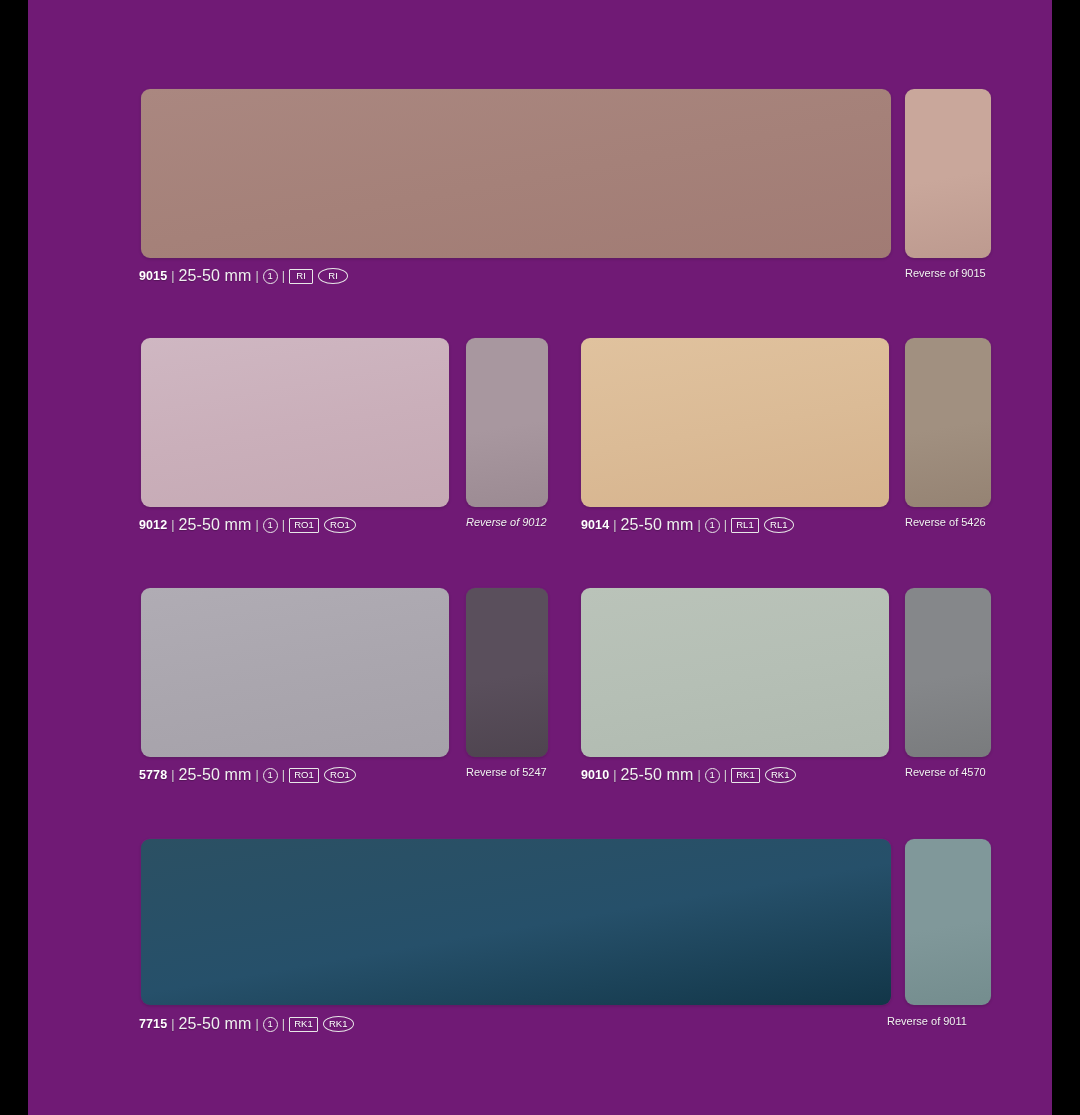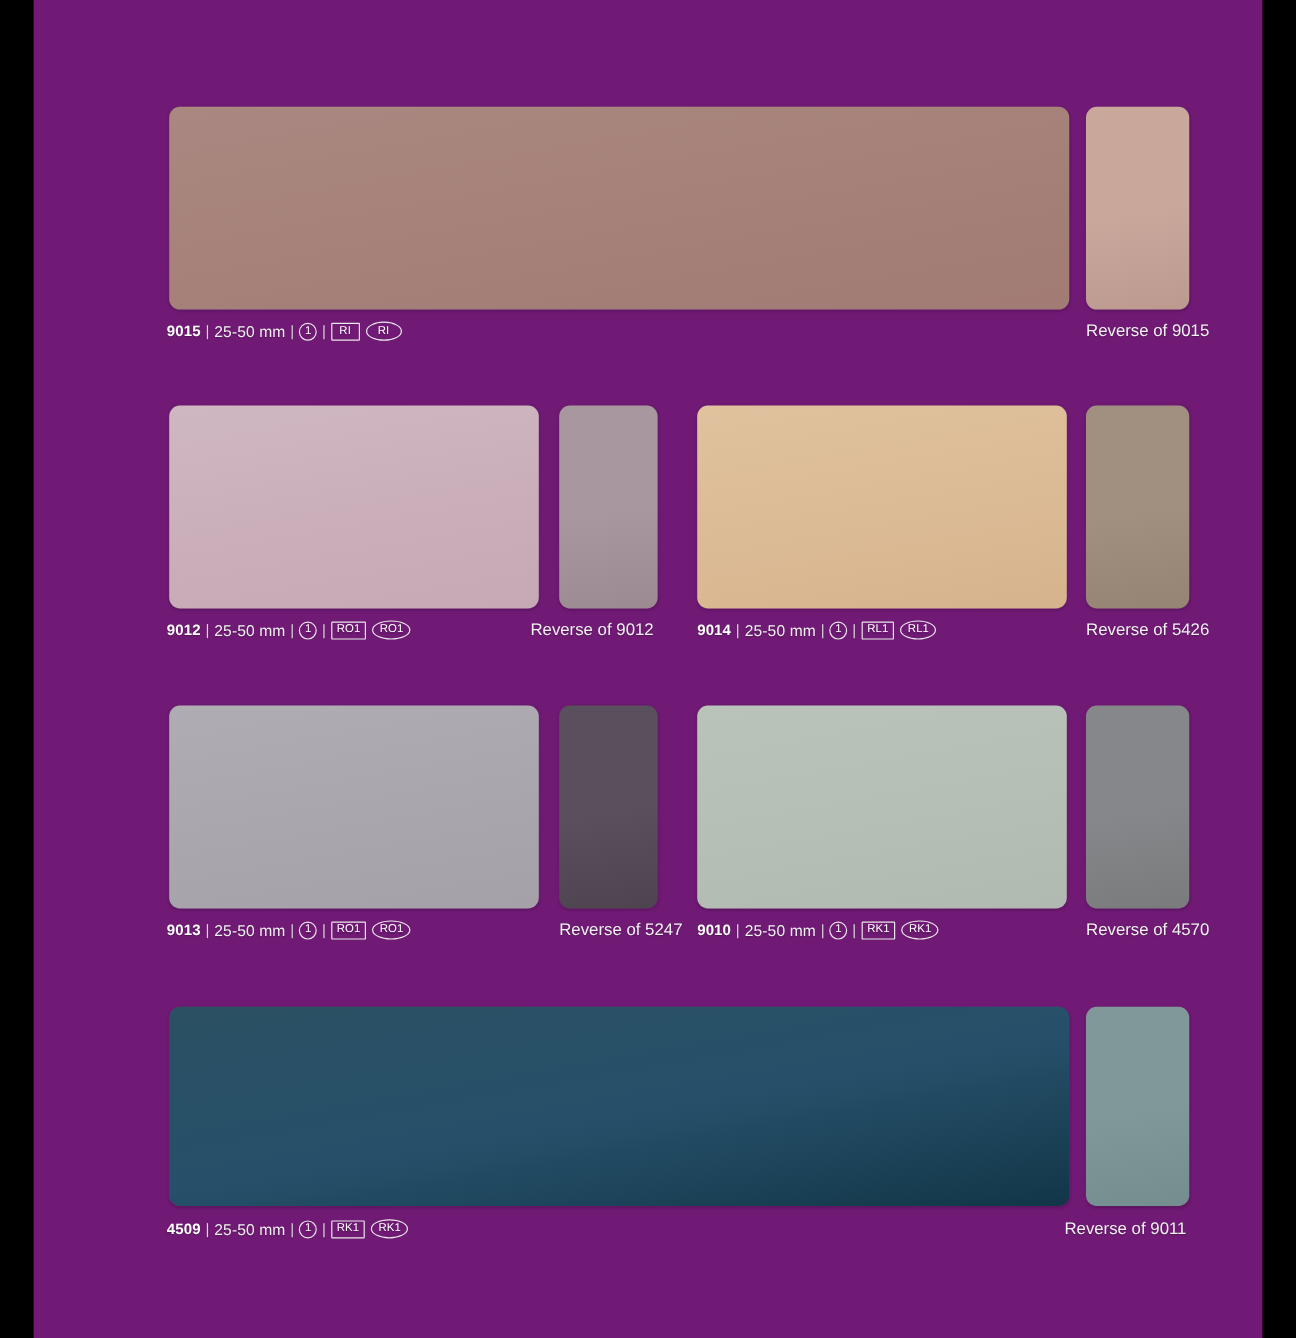--- a/index.html
+++ b/index.html
@@ -50,21 +50,21 @@
     font-size: 12.5px;
     color: #ffffff;
   }
   .sep {
     margin: 0 4px;
     color: #d8d8d8;
     font-weight: 300;
   }
   .cap-size {
     color: #f0f0f0;
-    font-size: 13px;
+    font-size: 16px;
   }
 
   .badge-circle {
     display: inline-flex;
     align-items: center;
     justify-content: center;
     width: 15px;
     height: 15px;
     border: 1px solid #e8e8e8;
     border-radius: 50%;
@@ -96,21 +96,21 @@
     border: 1px solid #e8e8e8;
     border-radius: 50%;
     font-size: 9.5px;
     color: #ffffff;
     line-height: 1;
   }
 
   .reverse-caption {
     position: absolute;
     color: #f2f2f2;
-    font-size: 14px;
+    font-size: 11px;
     line-height: 1;
     white-space: nowrap;
     text-shadow: 0 1px 1px rgba(0,0,0,0.25);
   }
 </style>
 </head>
 <body style="background: rgb(0, 0, 0);">
 
 <div id="canvas" style="background: #701a75;">
     <div class="card" style="left: 113px; top: 89px; width: 750px; height: 169px;">
@@ -139,21 +139,21 @@
       <span class="cap-size">25-50 mm</span>
       <span class="sep">|</span>
       <span class="badge-circle">1</span>
       <span class="sep">|</span>
       <span class="badge-rect">RO1</span>
       <span class="badge-ellipse">RO1</span>
     </div>
     <div class="card" style="left: 438px; top: 338px; width: 82px; height: 169px;">
       <div class="chip" style="background: linear-gradient(170deg, rgb(168, 151, 159) 0%, rgb(168, 151, 159) 52%, rgb(155, 138, 146) 100%);"></div>
     </div>
-    <div class="reverse-caption" style="left: 414px; top: 517px;">Reverse of 9012</div>
+    <div class="reverse-caption" style="left: 438px; top: 517px; font-style: italic;">Reverse of 9012</div>
     <div class="card" style="left: 553px; top: 338px; width: 308px; height: 169px;">
       <div class="chip" style="background: linear-gradient(170deg, rgb(224, 194, 158) 0%, rgb(219, 187, 150) 52%, rgb(214, 179, 141) 100%);"></div>
     </div>
     <div class="caption" style="left: 553px; top: 517px;">
       <span class="cap-code">9014</span>
       <span class="sep">|</span>
       <span class="cap-size">25-50 mm</span>
       <span class="sep">|</span>
       <span class="badge-circle">1</span>
       <span class="sep">|</span>
@@ -161,21 +161,21 @@
       <span class="badge-ellipse">RL1</span>
     </div>
     <div class="card" style="left: 877px; top: 338px; width: 86px; height: 169px;">
       <div class="chip" style="background: linear-gradient(170deg, rgb(161, 144, 128) 0%, rgb(161, 144, 128) 52%, rgb(149, 131, 115) 100%);"></div>
     </div>
     <div class="reverse-caption" style="left: 877px; top: 517px;">Reverse of 5426</div>
     <div class="card" style="left: 113px; top: 588px; width: 308px; height: 169px;">
       <div class="chip" style="background: linear-gradient(170deg, rgb(176, 172, 180) 0%, rgb(170, 166, 174) 52%, rgb(165, 161, 169) 100%);"></div>
     </div>
     <div class="caption" style="left: 111px; top: 767px;">
-      <span class="cap-code">9013</span>
+      <span class="cap-code">5778</span>
       <span class="sep">|</span>
       <span class="cap-size">25-50 mm</span>
       <span class="sep">|</span>
       <span class="badge-circle">1</span>
       <span class="sep">|</span>
       <span class="badge-rect">RO1</span>
       <span class="badge-ellipse">RO1</span>
     </div>
     <div class="card" style="left: 438px; top: 588px; width: 82px; height: 169px;">
       <div class="chip" style="background: linear-gradient(170deg, rgb(90, 79, 92) 0%, rgb(90, 79, 92) 52%, rgb(78, 68, 79) 100%);"></div>
@@ -195,21 +195,21 @@
       <span class="badge-ellipse">RK1</span>
     </div>
     <div class="card" style="left: 877px; top: 588px; width: 86px; height: 169px;">
       <div class="chip" style="background: linear-gradient(170deg, rgb(133, 135, 138) 0%, rgb(133, 135, 138) 52%, rgb(121, 123, 125) 100%);"></div>
     </div>
     <div class="reverse-caption" style="left: 877px; top: 767px;">Reverse of 4570</div>
     <div class="card" style="left: 113px; top: 839px; width: 750px; height: 166px;">
       <div class="chip" style="background: linear-gradient(170deg, rgb(43, 80, 99) 0%, rgb(38, 80, 106) 52%, rgb(18, 54, 72) 100%);"></div>
     </div>
     <div class="caption" style="left: 111px; top: 1016px;">
-      <span class="cap-code">4509</span>
+      <span class="cap-code">7715</span>
       <span class="sep">|</span>
       <span class="cap-size">25-50 mm</span>
       <span class="sep">|</span>
       <span class="badge-circle">1</span>
       <span class="sep">|</span>
       <span class="badge-rect">RK1</span>
       <span class="badge-ellipse">RK1</span>
     </div>
     <div class="card" style="left: 877px; top: 839px; width: 86px; height: 166px;">
       <div class="chip" style="background: linear-gradient(170deg, rgb(128, 152, 154) 0%, rgb(128, 152, 154) 52%, rgb(116, 141, 142) 100%);"></div>

